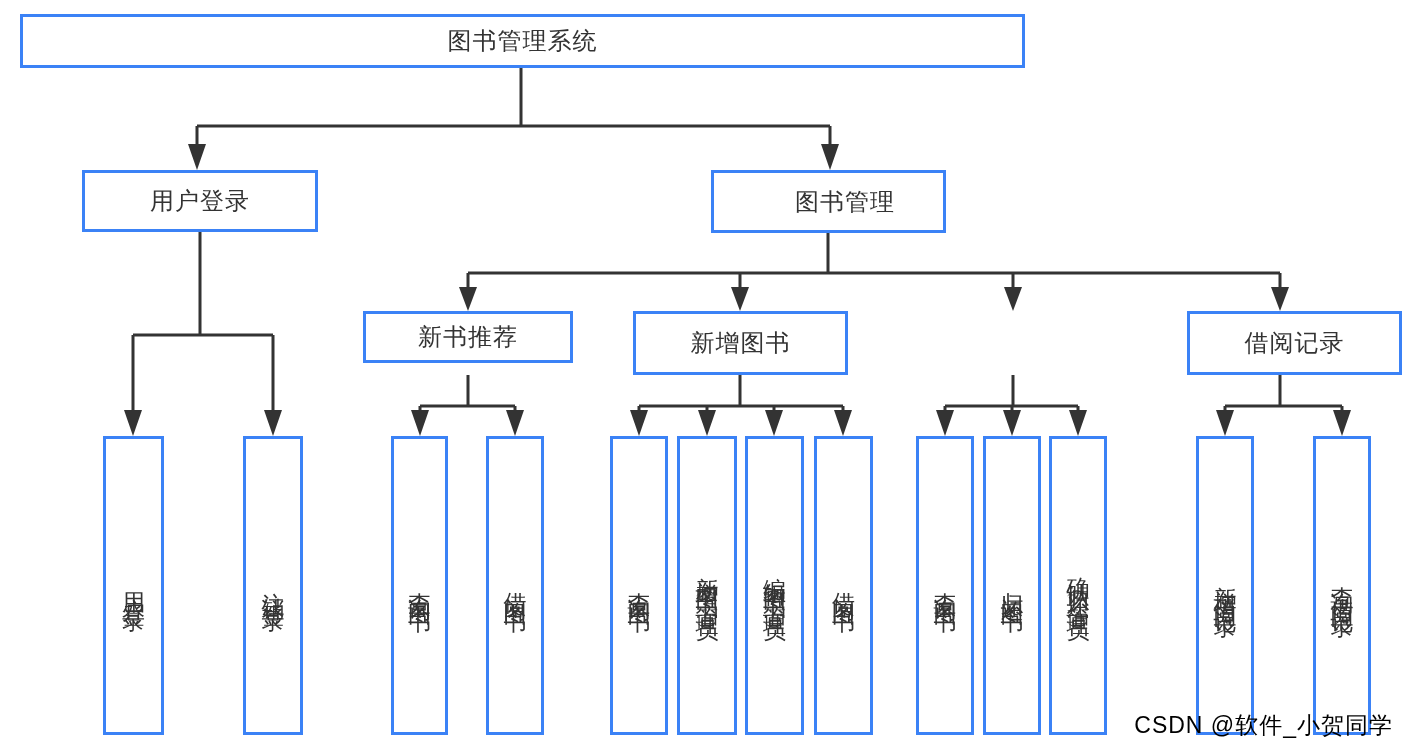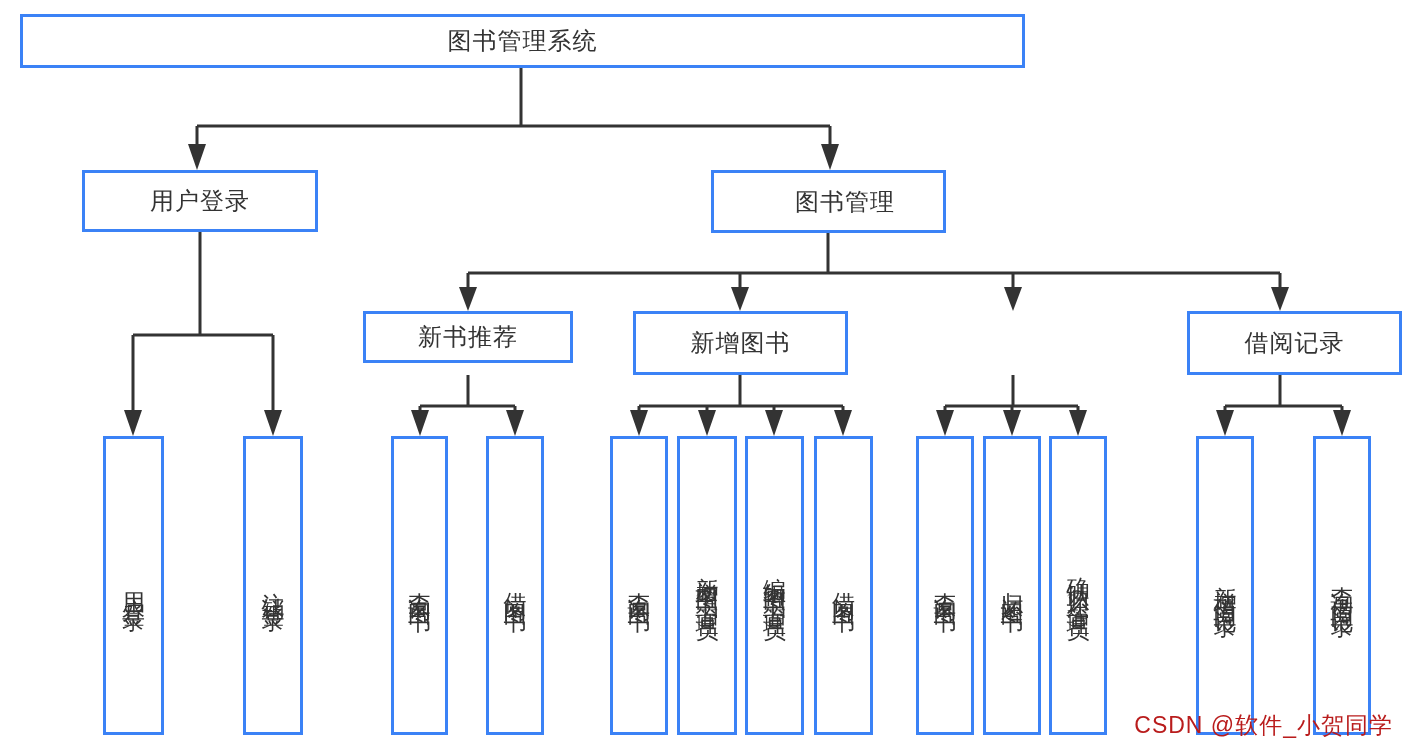--- a/index.html
+++ b/index.html
@@ -66,21 +66,21 @@
   .l-current-0     { left: 916px;  width: 58px; }
   .l-current-1     { left: 983px;  width: 58px; }
   .l-current-2     { left: 1049px; width: 58px; }
   .l-records-0     { left: 1196px; width: 58px; }
   .l-records-1     { left: 1313px; width: 58px; }
 
   .watermark {
     position: absolute;
     right: 12px;
     bottom: 6px;
-    color: #b91c1c;
+    color: #000000;
     font-size: 23px;
     letter-spacing: 1px;
     white-space: nowrap;
   }
 </style>
 </head>
 <body>
 
 <div class="canvas">
 

